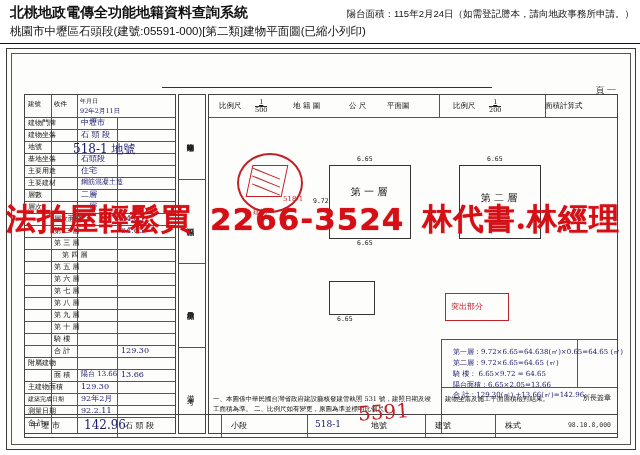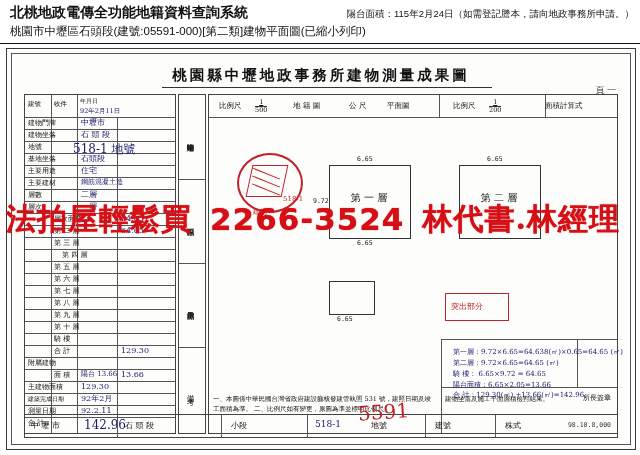--- a/index.html
+++ b/index.html
@@ -176,21 +176,20 @@
   <div class="hdr">
     <div class="hdr-title">北桃地政電傳全功能地籍資料查詢系統</div>
     <div class="hdr-sub">桃園市中壢區石頭段(建號:05591-000)[第二類]建物平面圖(已縮小列印)</div>
     <div class="hdr-right">陽台面積：115年2月24日（如需登記謄本，請向地政事務所申請。）</div>
     <div class="hdr-rule"></div>
   </div>
 
   <div class="scan">
     <div class="scan-inner">
 
-      <div class="form-title">桃園縣中壢地政事務所建物測量成果圖</div>
       <div class="title-rule"></div>
       <div class="corner-note">頁 一</div>
 
       <div class="ltable">
         <div class="col" style="left:26px"></div>
         <div class="col" style="left:52px"></div>
         <div class="col" style="left:92px;top:22px"></div>
 
         <div class="row" style="top:22px"></div>
         <div class="row" style="top:34px"></div>
@@ -312,21 +311,21 @@
         <div class="scale-txt" style="left:84px;top:6px">地 籍 圖</div>
         <div class="scale-txt" style="left:140px;top:6px">公 尺</div>
         <div class="scale-txt" style="left:178px;top:6px">平面圖</div>
         <div class="scale-txt" style="left:244px;top:6px">比例尺</div>
         <div class="scale-txt" style="left:280px;top:4px">
           <span class="frac"><u>1</u><span>200</span></span>
         </div>
         <div class="scale-txt" style="left:336px;top:6px">面積計算式</div>
 
         <div class="bldg" style="left:120px;top:70px;width:80px;height:72px"></div>
-        <div class="bldg-label" style="left:120px;top:96px;width:80px">第 一 層</div>
+        <div class="bldg-label" style="left:120px;top:90px;width:80px">第 一 層</div>
         <div class="dim" style="left:148px;top:60px">6.65</div>
         <div class="dim" style="left:148px;top:144px">6.65</div>
         <div class="dim" style="left:104px;top:102px">9.72</div>
 
         <div class="bldg" style="left:250px;top:70px;width:80px;height:72px"></div>
         <div class="bldg-label" style="left:250px;top:96px;width:80px">第 二 層</div>
         <div class="dim" style="left:278px;top:60px">6.65</div>
 
         <div class="bldg" style="left:120px;top:186px;width:44px;height:32px"></div>
         <div class="dim" style="left:128px;top:220px">6.65</div>

